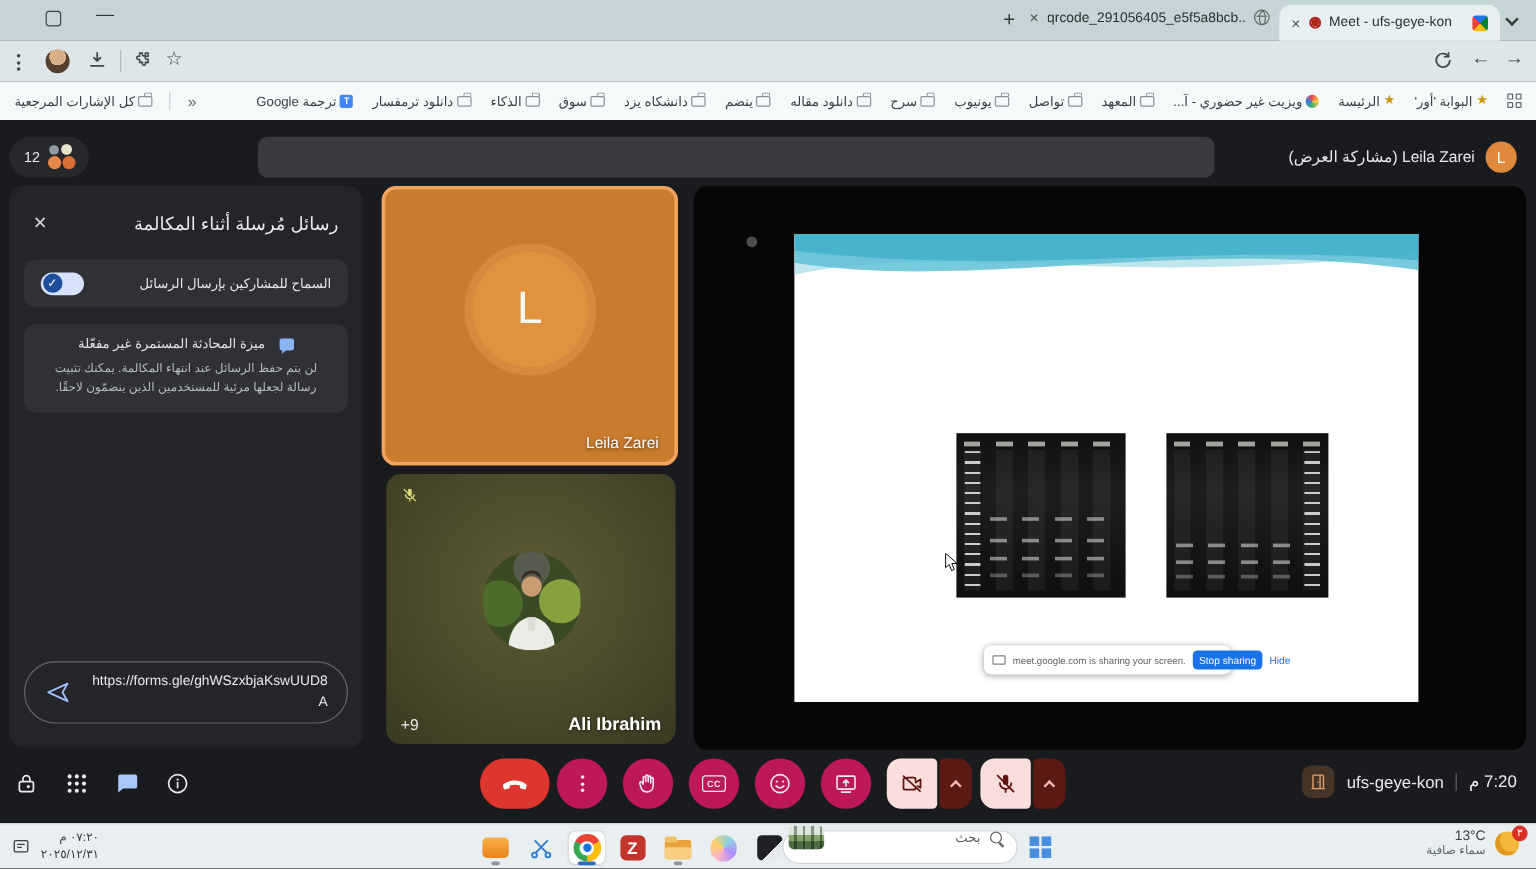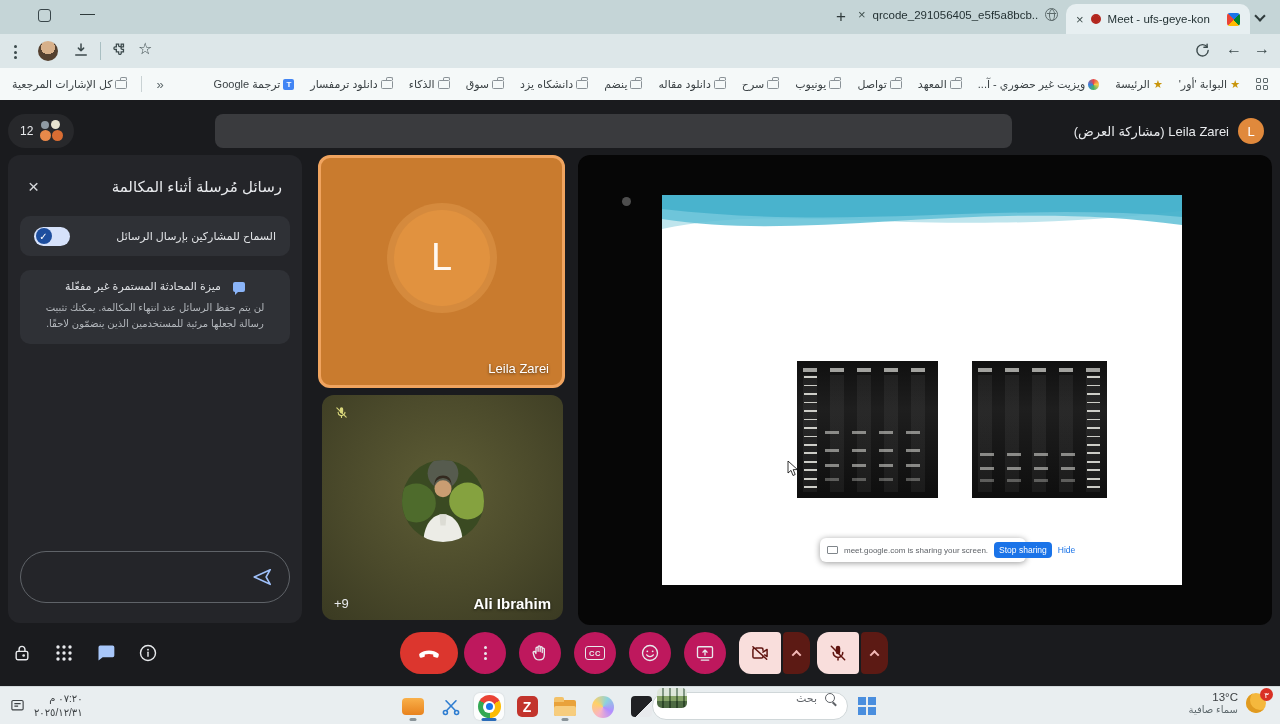--- a/index.html
+++ b/index.html
@@ -386,20 +386,24 @@
         </span>
     </div>
     <div class="cp-card cp-notice">
       <div class="cp-notice-head">
         <span class="chatico"></span>
         <span>ميزة المحادثة المستمرة غير مفعّلة</span>
       </div>
       <div class="cp-notice-body">لن يتم حفظ الرسائل عند انتهاء المكالمة. يمكنك تثبيت رسالة لجعلها مرئية للمستخدمين الذين ينضمّون لاحقًا.</div>
     </div>
     <div class="cp-input">
+      <span class="cp-msg">
+        <span class="lnk">https://forms.gle/ghWSzxbjaKswUUD8</span>
+        <span>A</span>
+      </span>
       <span>
         <svg width="22" height="22" viewBox="0 0 24 24" fill="none" stroke="#9fc0f9" stroke-width="1.7" stroke-linejoin="round">
             <path d="M21 4 3.5 12 21 20l-4.5-8z"></path>
           </svg>
       </span>
     </div>
   </div>
 
   <div class="tile" id="tile-leila">
     <div class="leila-circle">L</div>
@@ -556,20 +560,31 @@
       <svg width="20" height="20" viewBox="0 0 24 24" fill="none" stroke="#601410" stroke-width="1.8" stroke-linecap="round">
           <rect x="9.3" y="3.2" width="5.4" height="10.2" rx="2.7" fill="#601410" stroke="none"></rect>
           <path d="M6.3 11.5a5.7 5.7 0 0 0 9.9 3.9M17.7 11.5c0 1-.2 1.9-.7 2.7M12 17.8V20.5M4 4l16 16"></path>
         </svg>
     </span>
     <span class="off-chev">
         <span class="chev-up"></span>
       </span>
   </div>
 
+  <div class="ctl-right">
+    <span class="door-chip">
+      <svg width="15" height="15" viewBox="0 0 24 24" fill="none" stroke="#e8a06a" stroke-width="1.8" stroke-linejoin="round">
+          <path d="M5 21V4.5A1.5 1.5 0 0 1 6.5 3h11A1.5 1.5 0 0 1 19 4.5V21M3 21h18M14.5 3v18"></path>
+          <circle cx="12" cy="12.5" r="1" fill="#e8a06a" stroke="none"></circle>
+        </svg>
+    </span>
+    <span class="meet-name">ufs-geye-kon</span>
+    <span class="ctl-sep"></span>
+    <span class="meet-time">7:20 م</span>
+  </div>
 
   <div id="taskbar">
     <div class="tray-left">
       <svg width="15" height="15" viewBox="0 0 24 24" fill="none" stroke="#3c4043" stroke-width="1.8">
           <rect x="3" y="4" width="18" height="15" rx="2"></rect>
           <path d="M7 9h10M7 13h6"></path>
         </svg>
       <div class="clockcol">
         <div>٠٧:٢٠ م</div>
         <div>٢٠٢٥/١٢/٣١</div>

